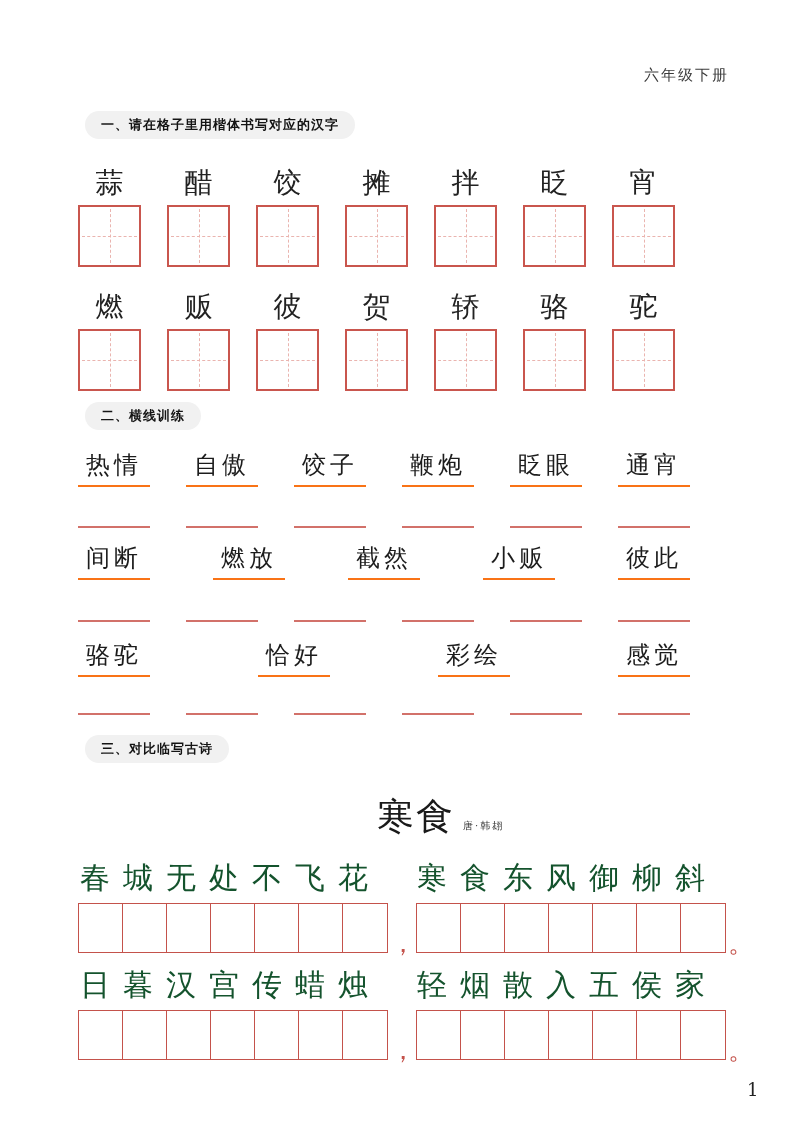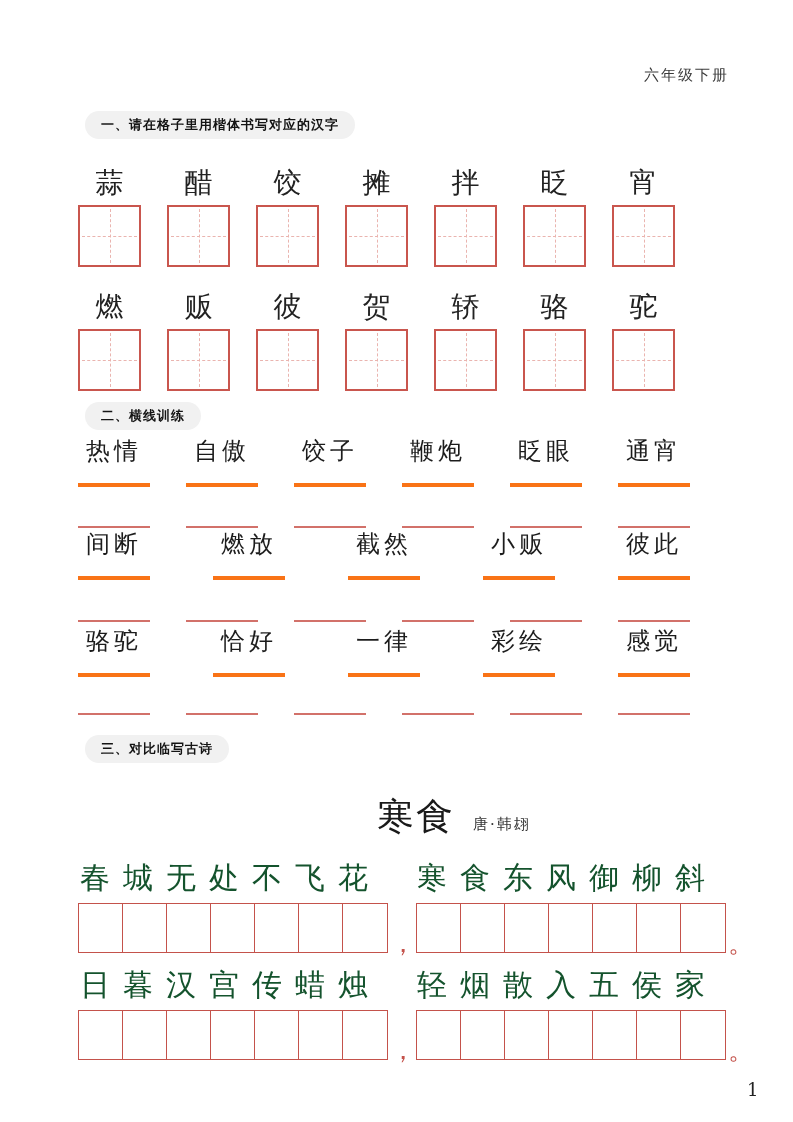--- a/index.html
+++ b/index.html
@@ -45,33 +45,33 @@
     content: ""; position: absolute; top: 2px; bottom: 2px; left: 50%;
     border-left: 1px dashed #eab4af;
   }
 
   .word-grid { position: absolute; left: 78px; top: 441px; width: 612px; }
   .word-row { display: flex; justify-content: space-between; }
   .r1 { height: 46px; } .r2 { height: 41px; } .r3 { height: 52px; }
   .r4 { height: 42px; } .r5 { height: 55px; } .r6 { height: 38px; }
   .word-cell {
     width: 72px; display: flex; align-items: flex-end; justify-content: center;
-    border-bottom: 4px solid #f97316;
+    border-bottom: 2px solid #f97316;
     font-family: "DejaVu Serif", serif; font-size: 24px; color: #1c1c1c;
-    letter-spacing: 4px; padding-bottom: 16px; white-space: nowrap;
+    letter-spacing: 4px; padding-bottom: 4px; white-space: nowrap;
   }
   .line-cell { width: 72px; border-bottom: 2px solid #d2716a; }
 
   .poem-head { position: absolute; left: 365px; top: 792px; display: flex; align-items: baseline; }
   .poem-title {
     font-family: "DejaVu Serif", serif; font-size: 37px; color: #1a1a1a; letter-spacing: 2px; margin-left: 12px;
   }
   .poem-author {
-    font-family: "DejaVu Serif", serif; font-size: 15px; color: #333333;
-    margin-left: 18px; letter-spacing: 2px;
+    font-family: "DejaVu Serif", serif; font-size: 10px; color: #333333;
+    margin-left: 8px; letter-spacing: 2px;
   }
   .poem-text {
     position: absolute;
     font-family: "DejaVu Serif", serif; font-size: 30px; color: #14532d;
     letter-spacing: 13px; white-space: nowrap;
   }
   .strip { position: absolute; display: flex; height: 50px; border: 1px solid #c4524b; background:#fff; }
   .strip-cell { width: 44px; border-right: 1px solid #c4524b; }
   .strip-cell:last-child { border-right: none; }
   .punct {
@@ -185,21 +185,20 @@
       <div class="line-cell"></div>
       <div class="line-cell"></div>
       <div class="line-cell"></div>
       <div class="line-cell"></div>
       <div class="line-cell"></div>
       <div class="line-cell"></div>
     </div>
     <div class="word-row r5">
       <div class="word-cell">骆驼</div>
       <div class="word-cell">恰好</div>
-      <div class="word-cell">一律</div>
       <div class="word-cell">彩绘</div>
       <div class="word-cell">感觉</div>
     </div>
     <div class="word-row r6">
       <div class="line-cell"></div>
       <div class="line-cell"></div>
       <div class="line-cell"></div>
       <div class="line-cell"></div>
       <div class="line-cell"></div>
       <div class="line-cell"></div>

